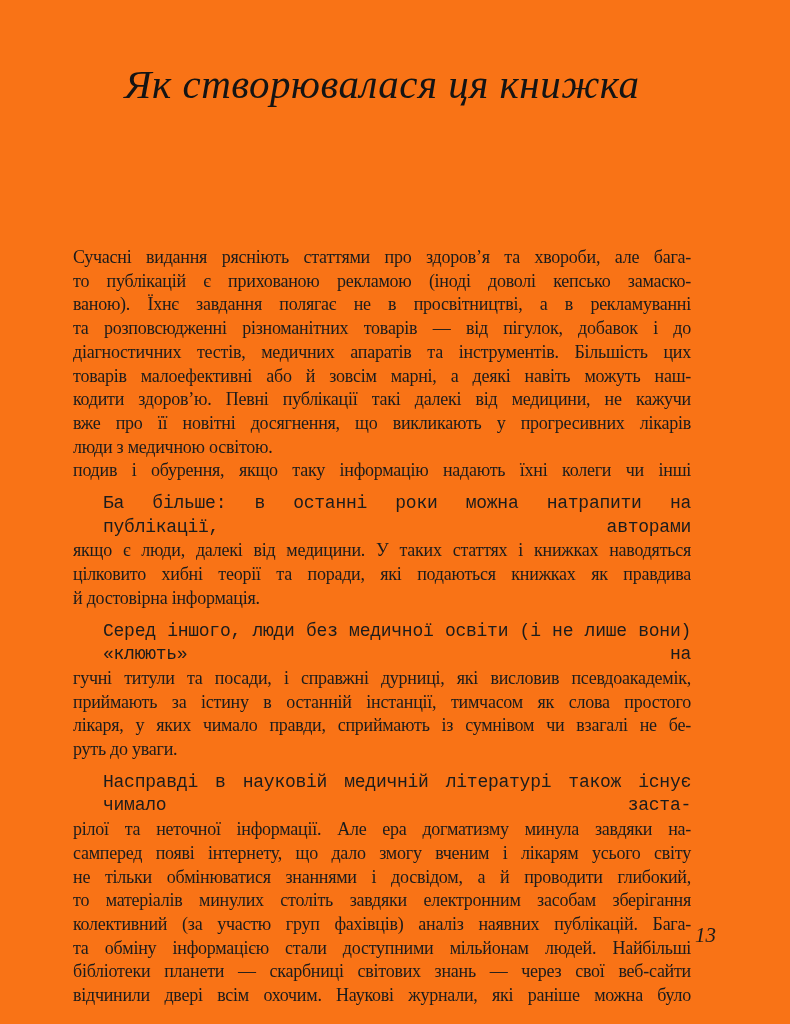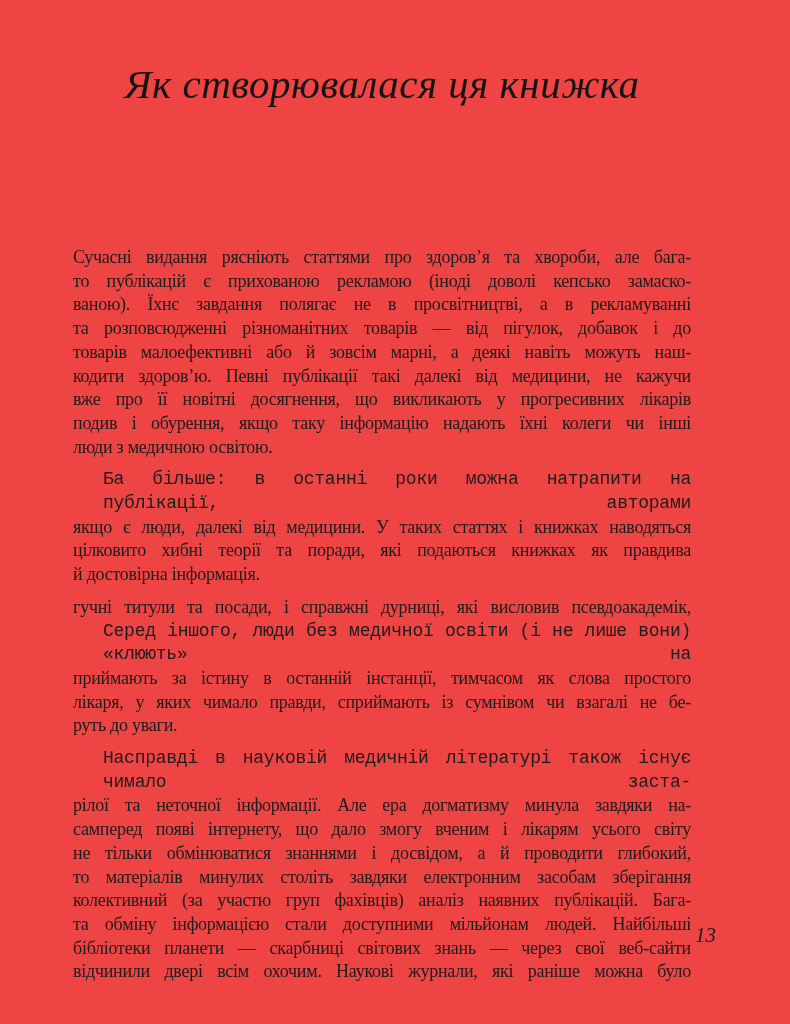--- a/index.html
+++ b/index.html
@@ -4,21 +4,21 @@
 <style>
   html, body {
     margin: 0;
     padding: 0;
     background: #ffffff;
   }
   .page {
     position: relative;
     width: 790px;
     height: 1024px;
-    background: #ef4444;
+    background: #f97316;
     overflow: hidden;
     font-family: "Liberation Serif", "DejaVu Serif", serif;
     color: #1c1c1c;
   }
   .chapter-title {
     position: absolute;
     top: 60px;
     left: 64px;
     width: 636px;
     margin: 0;
@@ -72,35 +72,36 @@
 
 <div class="page">
   <h1 class="chapter-title">Як створювалася ця книжка</h1>
 
   <div class="content">
       <div class="paragraph">
         <div class="line">Сучасні видання рясніють статтями про здоров’я та хвороби, але бага-</div>
         <div class="line">то публікацій є прихованою рекламою (іноді доволі кепсько замаско-</div>
         <div class="line">ваною). Їхнє завдання полягає не в просвітництві, а в рекламуванні</div>
         <div class="line">та розповсюдженні різноманітних товарів — від пігулок, добавок і до</div>
+        <div class="line">діагностичних тестів, медичних апаратів та інструментів. Більшість цих</div>
         <div class="line">товарів малоефективні або й зовсім марні, а деякі навіть можуть наш-</div>
         <div class="line">кодити здоров’ю. Певні публікації такі далекі від медицини, не кажучи</div>
         <div class="line">вже про її новітні досягнення, що викликають у прогресивних лікарів</div>
+        <div class="line last">люди з медичною освітою.</div>
         <div class="line">подив і обурення, якщо таку інформацію надають їхні колеги чи інші</div>
-        <div class="line last">люди з медичною освітою.</div>
       </div>
       <div class="paragraph">
         <div class="line indent">Ба більше: в останні роки можна натрапити на публікації, авторами</div>
         <div class="line">якщо є люди, далекі від медицини. У таких статтях і книжках наводяться</div>
         <div class="line">цілковито хибні теорії та поради, які подаються книжках як правдива</div>
         <div class="line last">й достовірна інформація.</div>
       </div>
       <div class="paragraph">
+        <div class="line indent">Серед іншого, люди без медичної освіти (і не лише вони) «клюють» на</div>
         <div class="line">гучні титули та посади, і справжні дурниці, які висловив псевдоакадемік,</div>
-        <div class="line indent">Серед іншого, люди без медичної освіти (і не лише вони) «клюють» на</div>
         <div class="line">приймають за істину в останній інстанції, тимчасом як слова простого</div>
         <div class="line">лікаря, у яких чимало правди, сприймають із сумнівом чи взагалі не бе-</div>
         <div class="line last">руть до уваги.</div>
       </div>
       <div class="paragraph">
         <div class="line indent">Насправді в науковій медичній літературі також існує чимало заста-</div>
         <div class="line">рілої та неточної інформації. Але ера догматизму минула завдяки на-</div>
         <div class="line">самперед появі інтернету, що дало змогу вченим і лікарям усього світу</div>
         <div class="line">не тільки обмінюватися знаннями і досвідом, а й проводити глибокий,</div>
         <div class="line">то матеріалів минулих століть завдяки електронним засобам зберігання</div>

